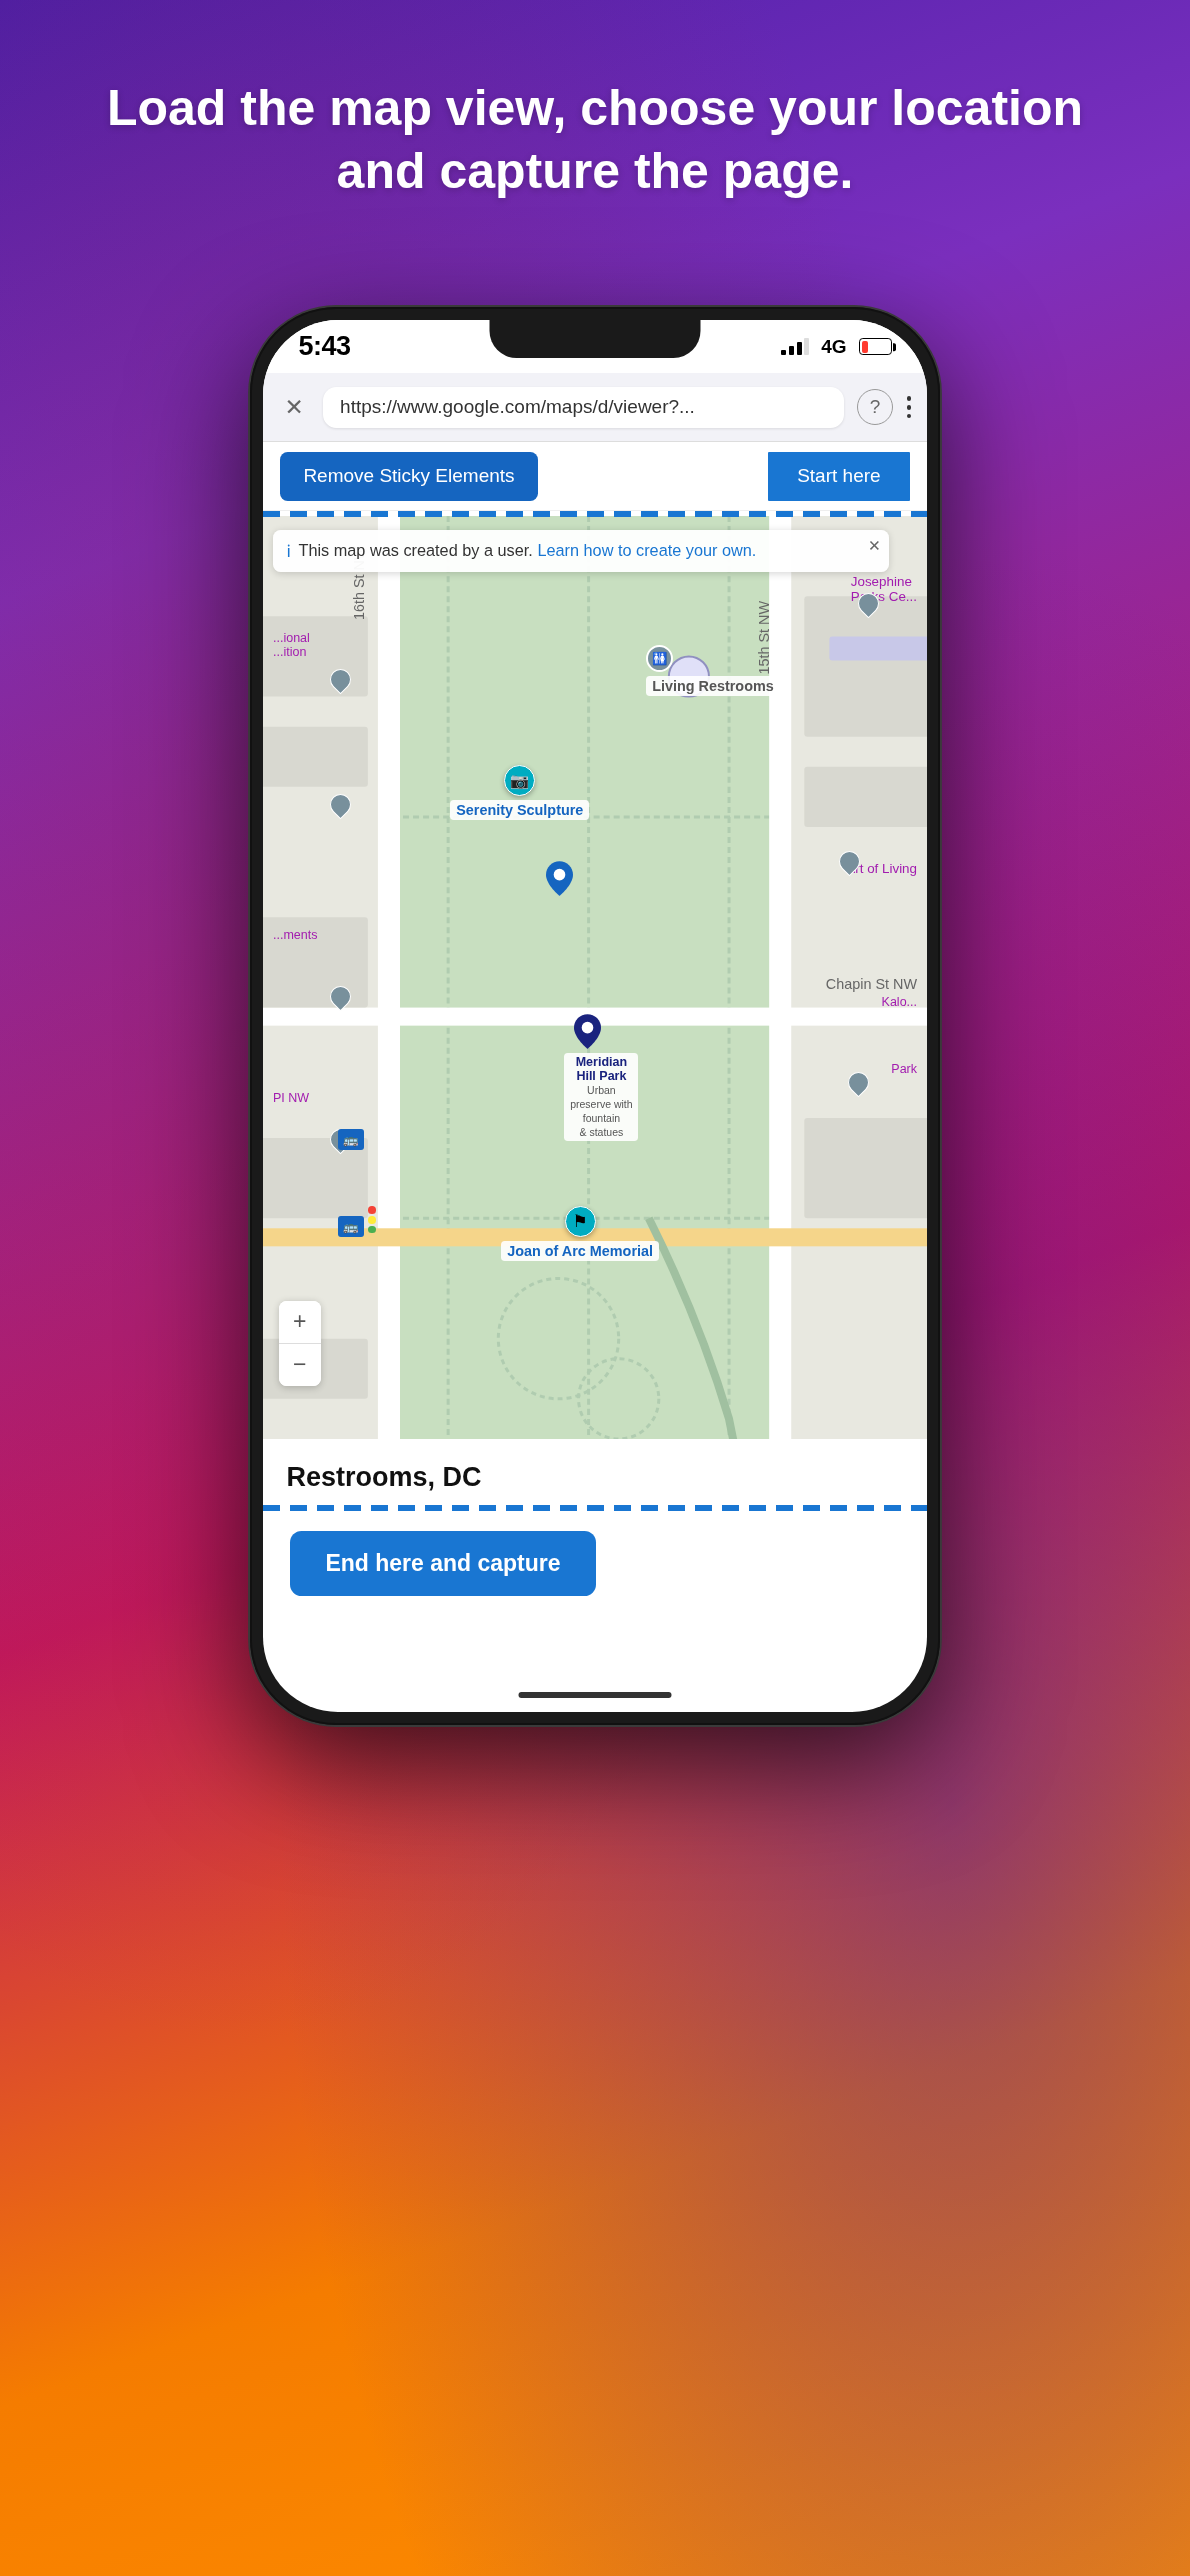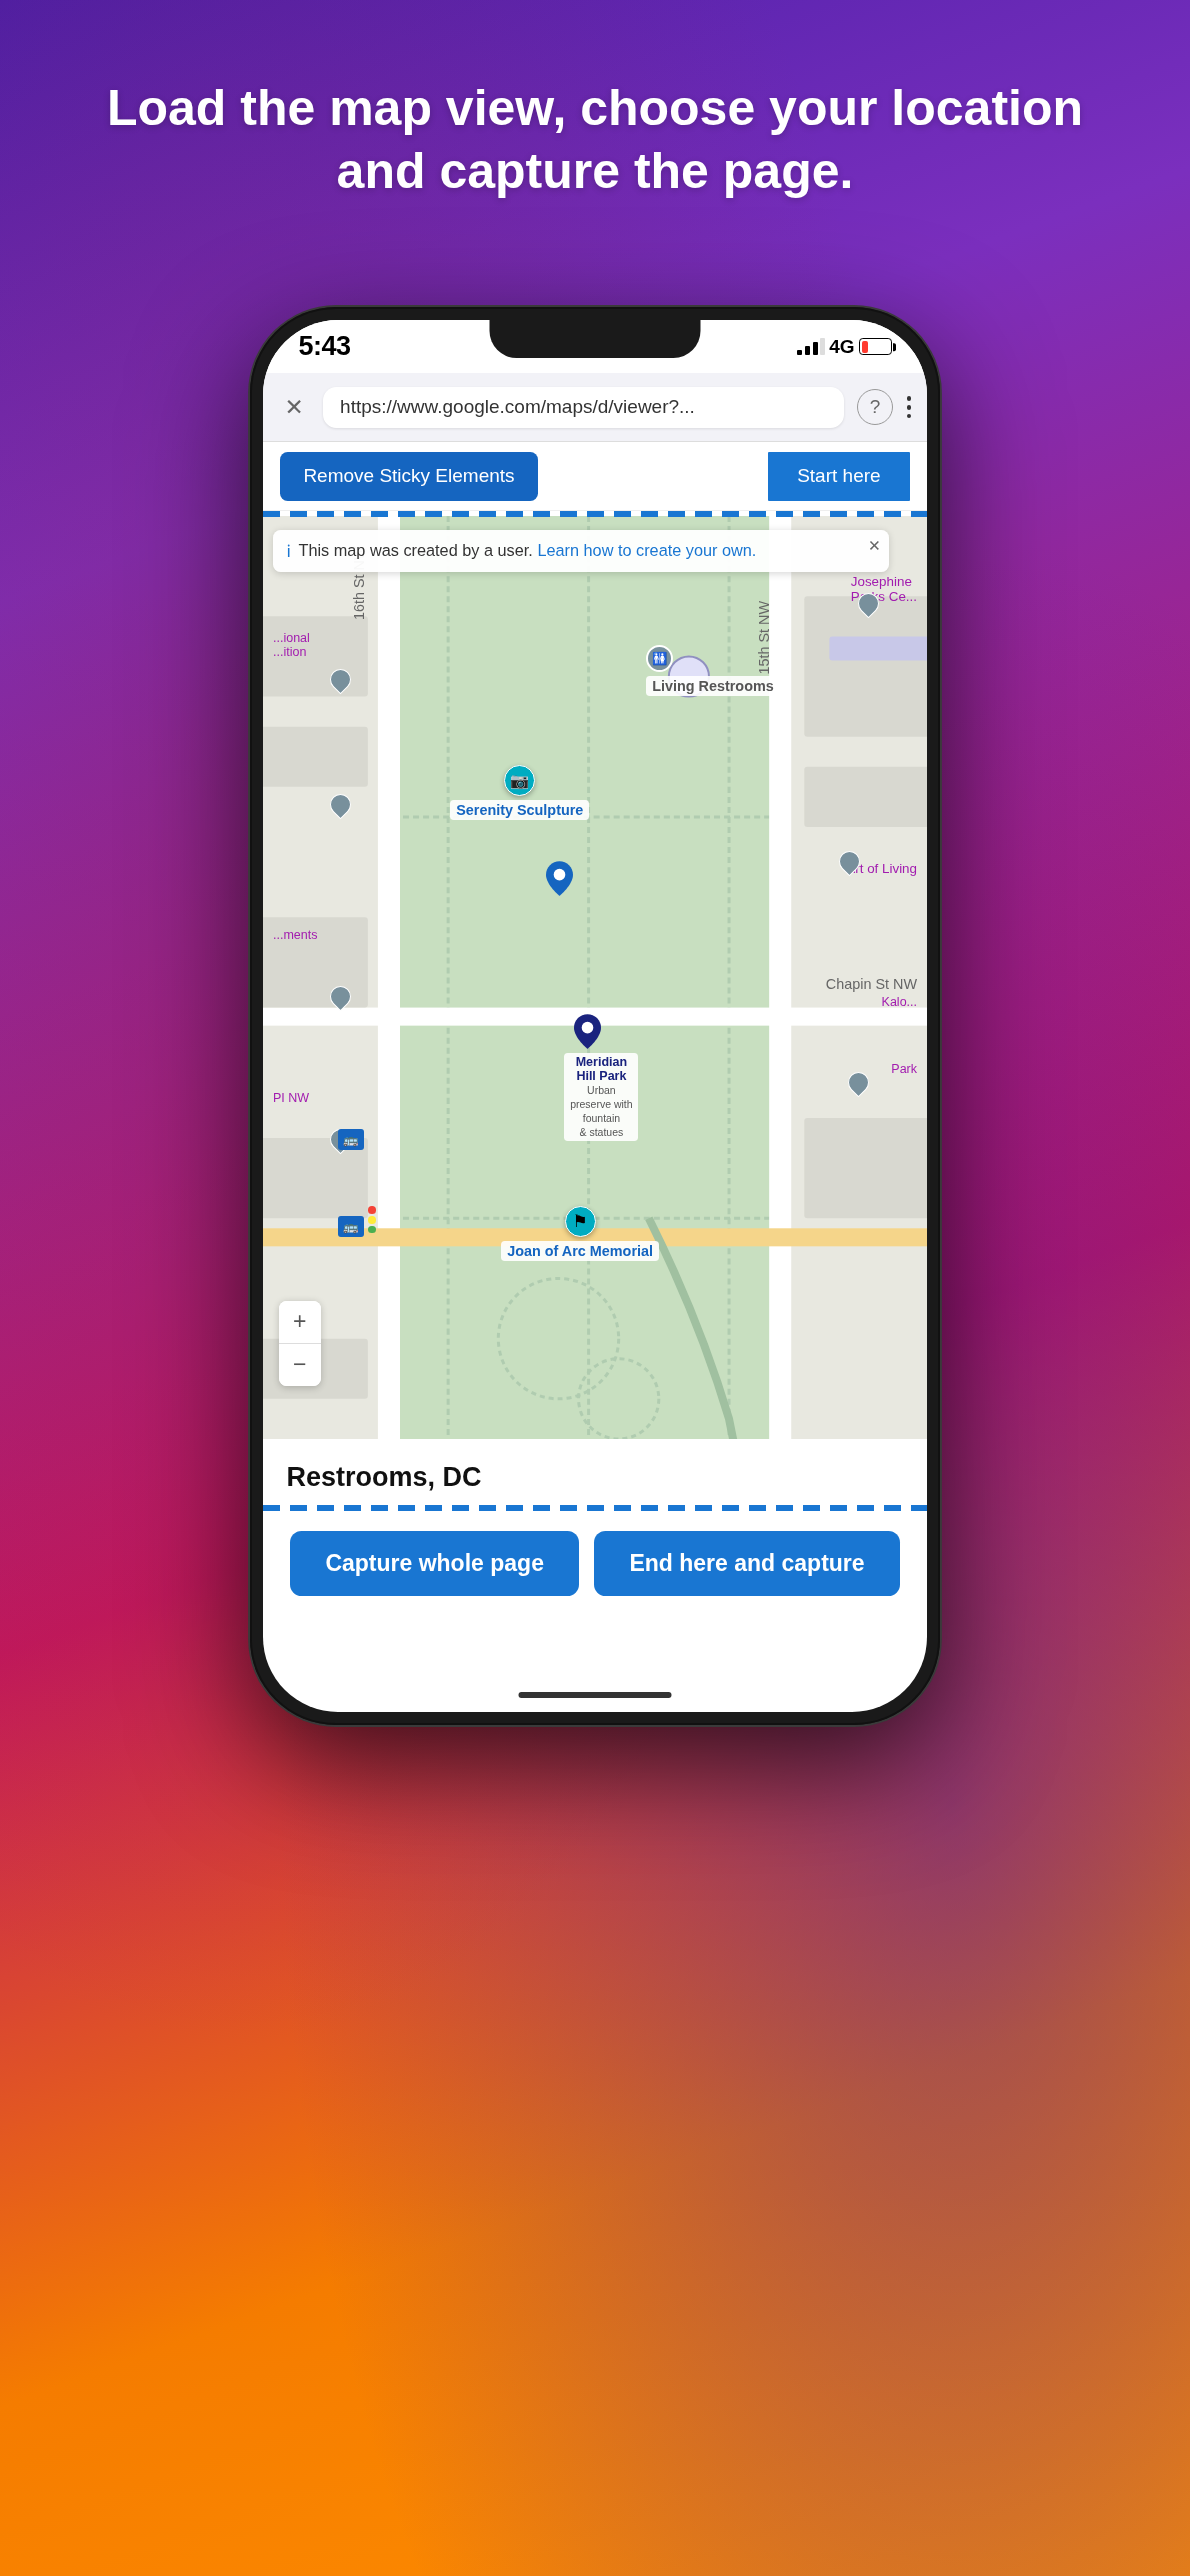--- a/index.html
+++ b/index.html
@@ -118,21 +118,21 @@
     .status-time {
       font-size: 27px;
       font-weight: 700;
       color: #000;
       letter-spacing: -0.5px;
     }
 
     .status-icons {
       display: flex;
       align-items: center;
-      gap: 4px;
+      gap: 12px;
     }
 
     .signal-bars {
       display: flex;
       align-items: flex-end;
       gap: 2.9px;
       height: 17px;
     }
 
     .signal-bar {
@@ -733,21 +733,20 @@
       <div class="map-data-bar">Map data ©2022 Google  Terms  20 m</div>
     </div>
 
     <div class="dashed-border-bottom"></div>
 
     <div class="location-label">
       <span class="location-name">Restrooms, DC</span>
     </div>
 
     <div class="bottom-actions">
-      <button class="btn-capture-whole">Capture whole page</button>
       <button class="btn-end-capture">End here and capture</button>
     </div>
 
     <div class="home-indicator"></div>
 
   </div>
 </div>
 
 
 </body></html>

